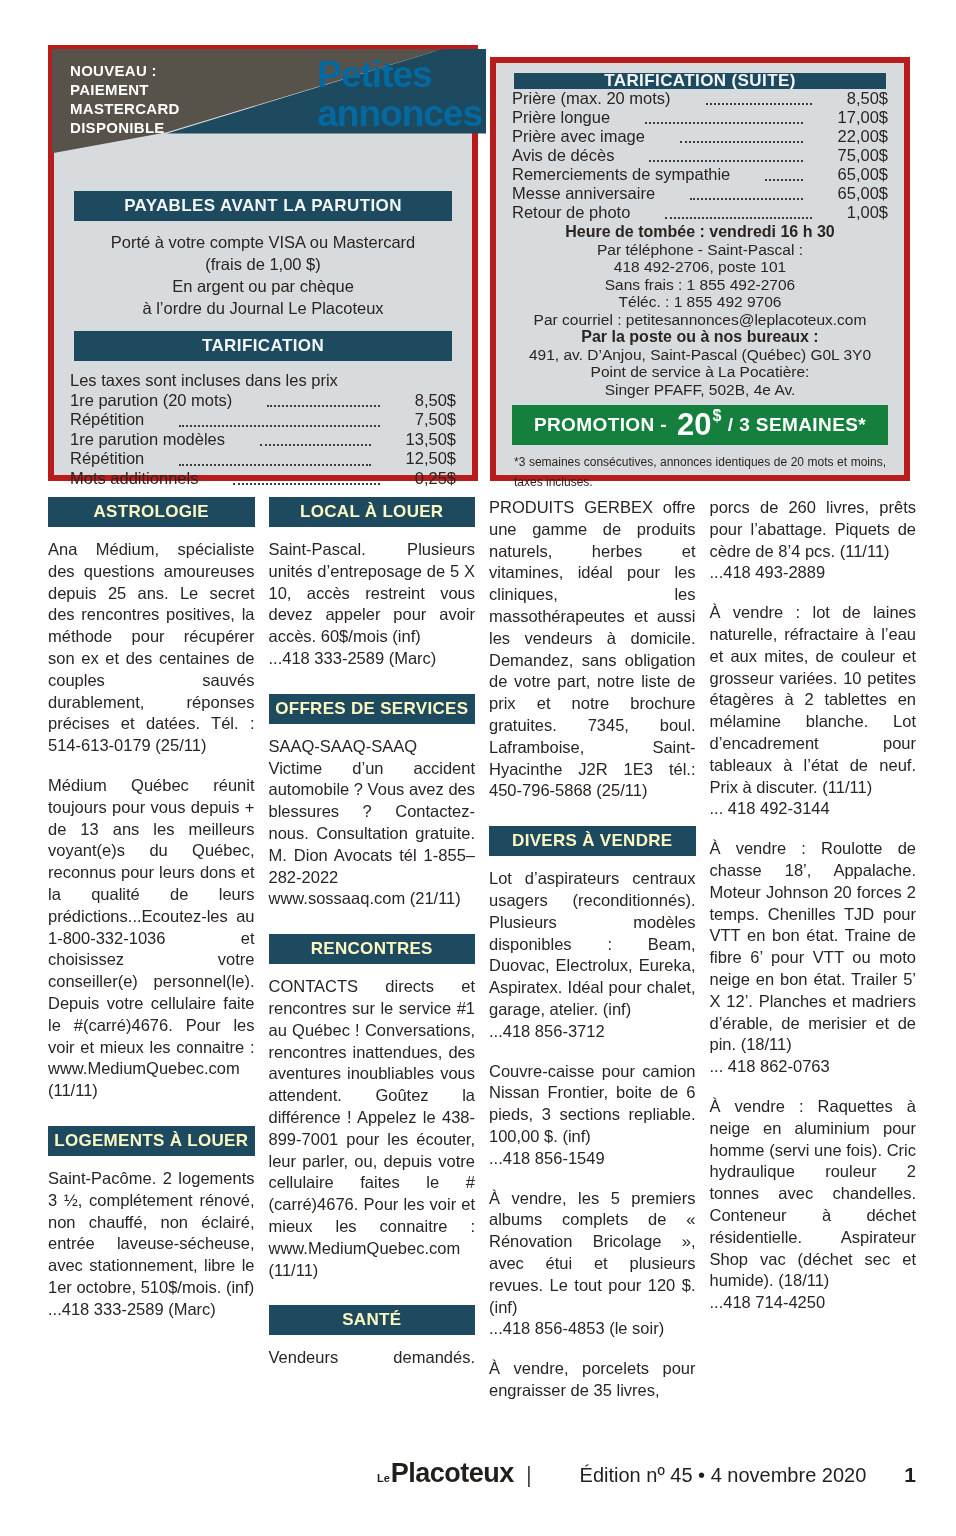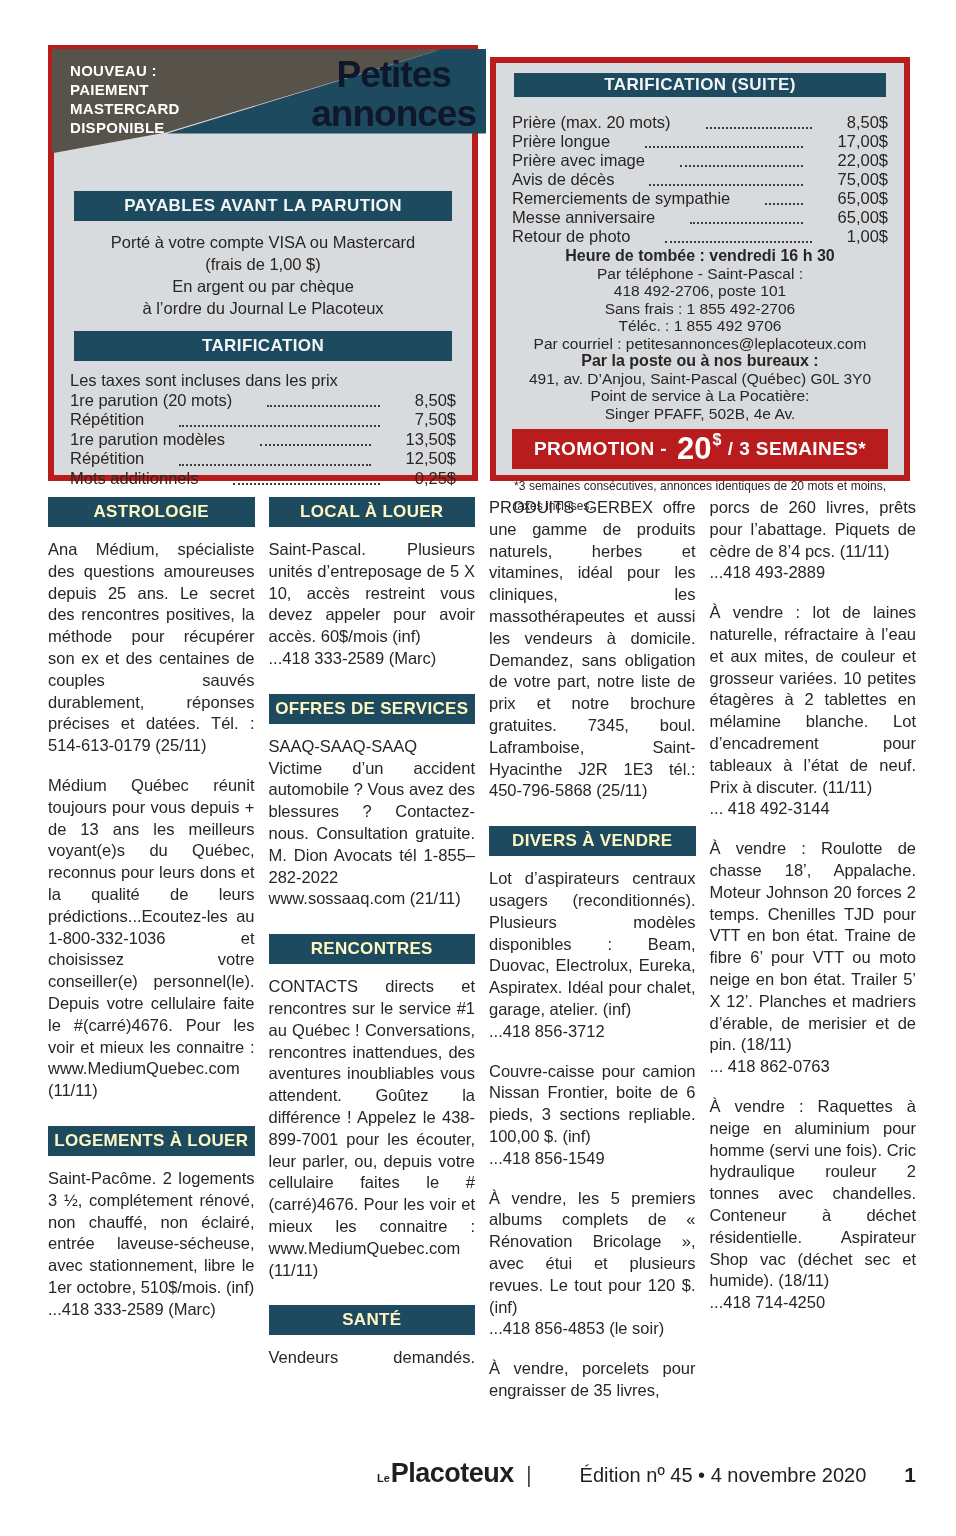--- a/index.html
+++ b/index.html
@@ -23,21 +23,21 @@
   }
   .banner .blue {
     position:absolute; inset:0; background:#1e4a60;
     clip-path:polygon(90% 0, 100% 0, 100% 64%, 26.5% 64%);
   }
   .banner .nouveau {
     position:absolute; left:18px; top:12px; color:#fff; font-weight:bold;
     font-size:15px; line-height:19px; white-space:pre-line; letter-spacing:.3px;
   }
   .banner .title {
-    position:absolute; right:10px; top:6px; text-align:center; color:#0f172a;
+    position:absolute; right:4px; top:6px; text-align:left; color:#0369a1;
     font-weight:bold; font-size:37px; line-height:39px; letter-spacing:-1px;
   }
 
   .bar {
     background:#1e4a60; color:#f2f6f7; font-weight:bold; font-size:17px;
     display:flex; align-items:center; justify-content:center;
     height:30px; letter-spacing:.4px;
   }
   .box-left .bar { margin:0 20px; }
   .payables-bar { margin-top:140px !important; }
@@ -45,27 +45,27 @@
   .tarif-bar { margin-top:12px !important; }
 
   .pricelist { margin:10px 16px 0; font-size:16.5px; line-height:19.5px; }
   .price-row { display:flex; align-items:flex-end;gap:32px; }
   .price-row .pl { white-space:nowrap; }
   .price-row .dots { flex:1; border-bottom:2px dotted #3c3c3c; margin:0 3px 3px; }
   .price-row .pv { white-space:nowrap; }
   .price-row.note { display:block; }
 
   
-  .box-right .bar { margin:2px 4px 16px; height:24px; }
+  .box-right .bar { margin:2px 4px 0; height:16px; }
   .box-right .pricelist { margin:0 2px; line-height:19px; }
   .clines { margin-top:1px; }
   .cline { text-align:center; font-size:15.5px; line-height:17.5px; }
   .cline.b { font-weight:bold; font-size:16px; }
   .promo {
-    background:#b91c1c; color:#fff; margin:7px 2px 7px; height:40px;
+    background:#15803d; color:#fff; margin:7px 2px 7px; height:40px;
     display:flex; align-items:center; justify-content:center; font-weight:bold;
     font-size:19px; letter-spacing:.4px;text-align:right;
   }
   .promo .amt { font-size:31px; margin:0 1px 0 10px; letter-spacing:0; }
   .promo .cur { font-size:16px; vertical-align:super; position:relative; top:-9px; margin-right:6px; }
   .promo-note { font-size:12px; line-height:20px; text-align:justify; margin:0 4px; }
 
   
   .classifieds {
     position:absolute; left:48px; top:497px; width:868px; height:965px;

